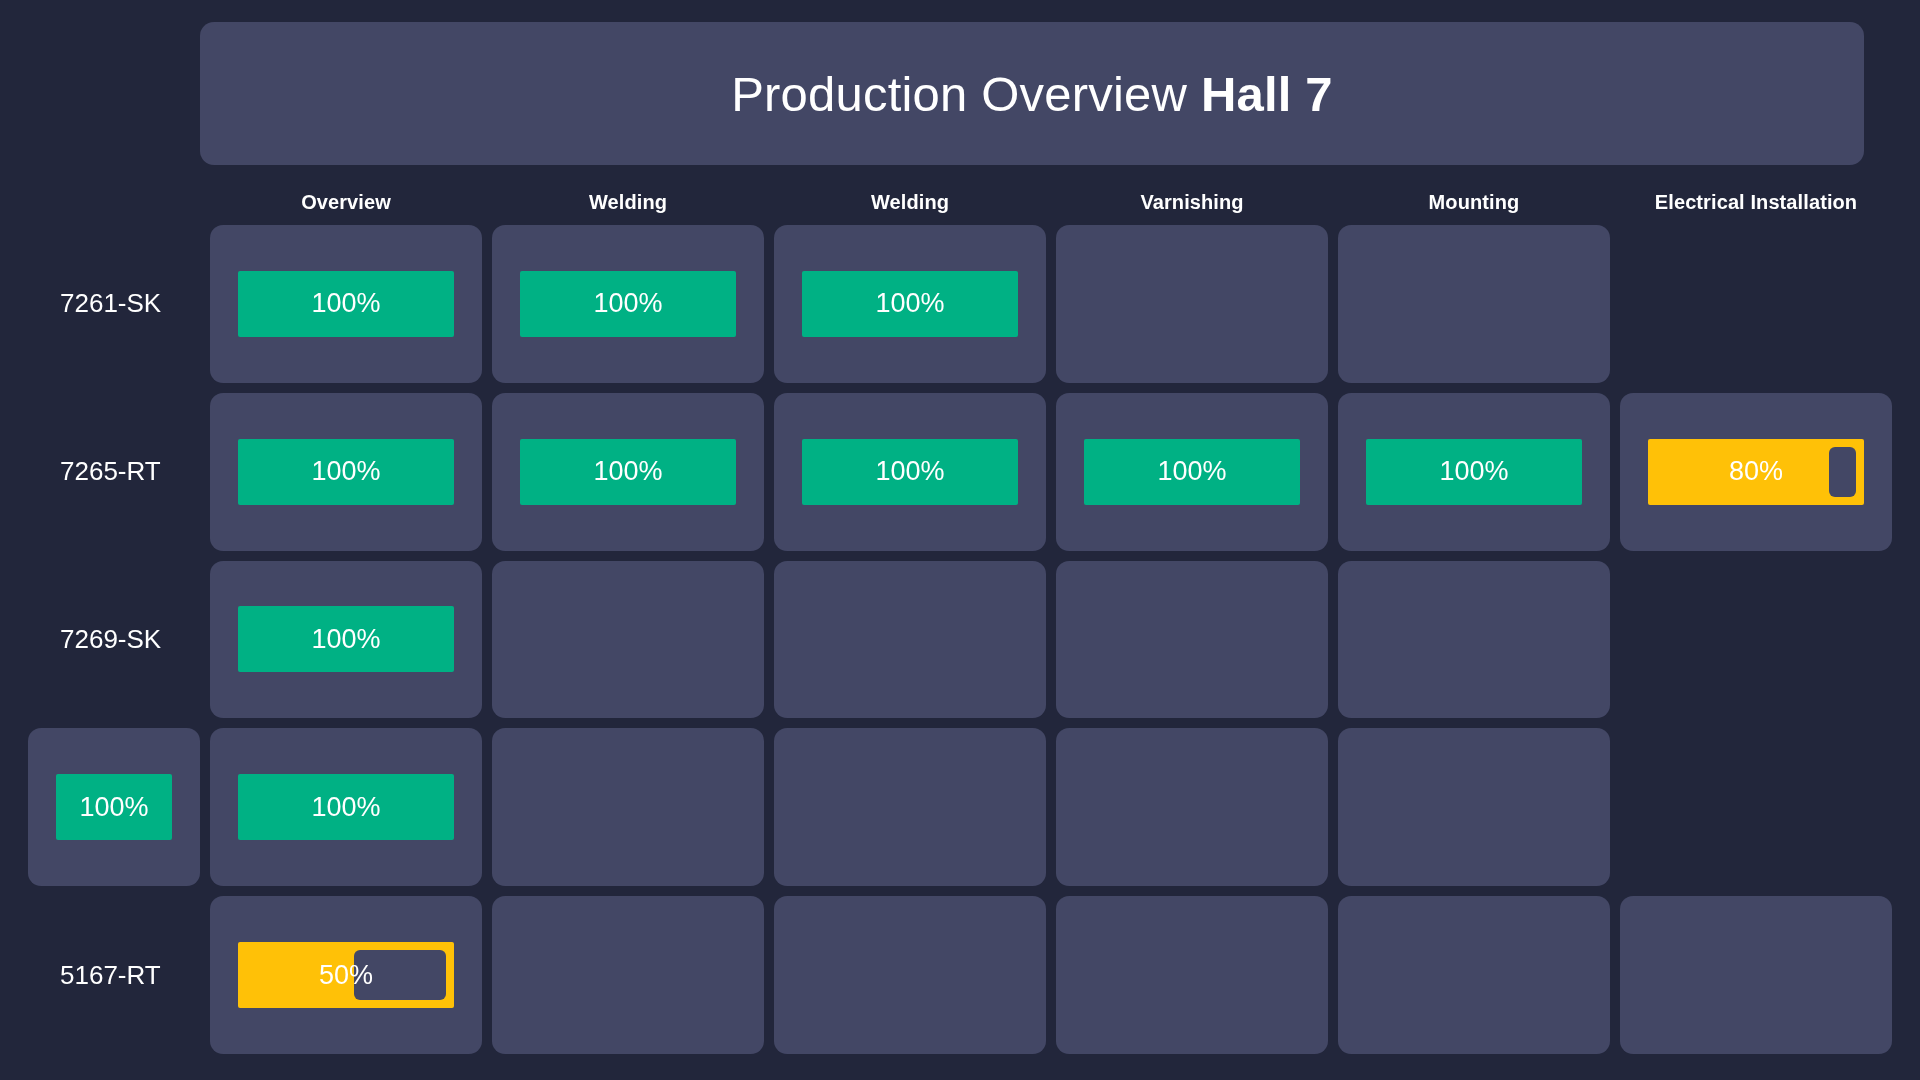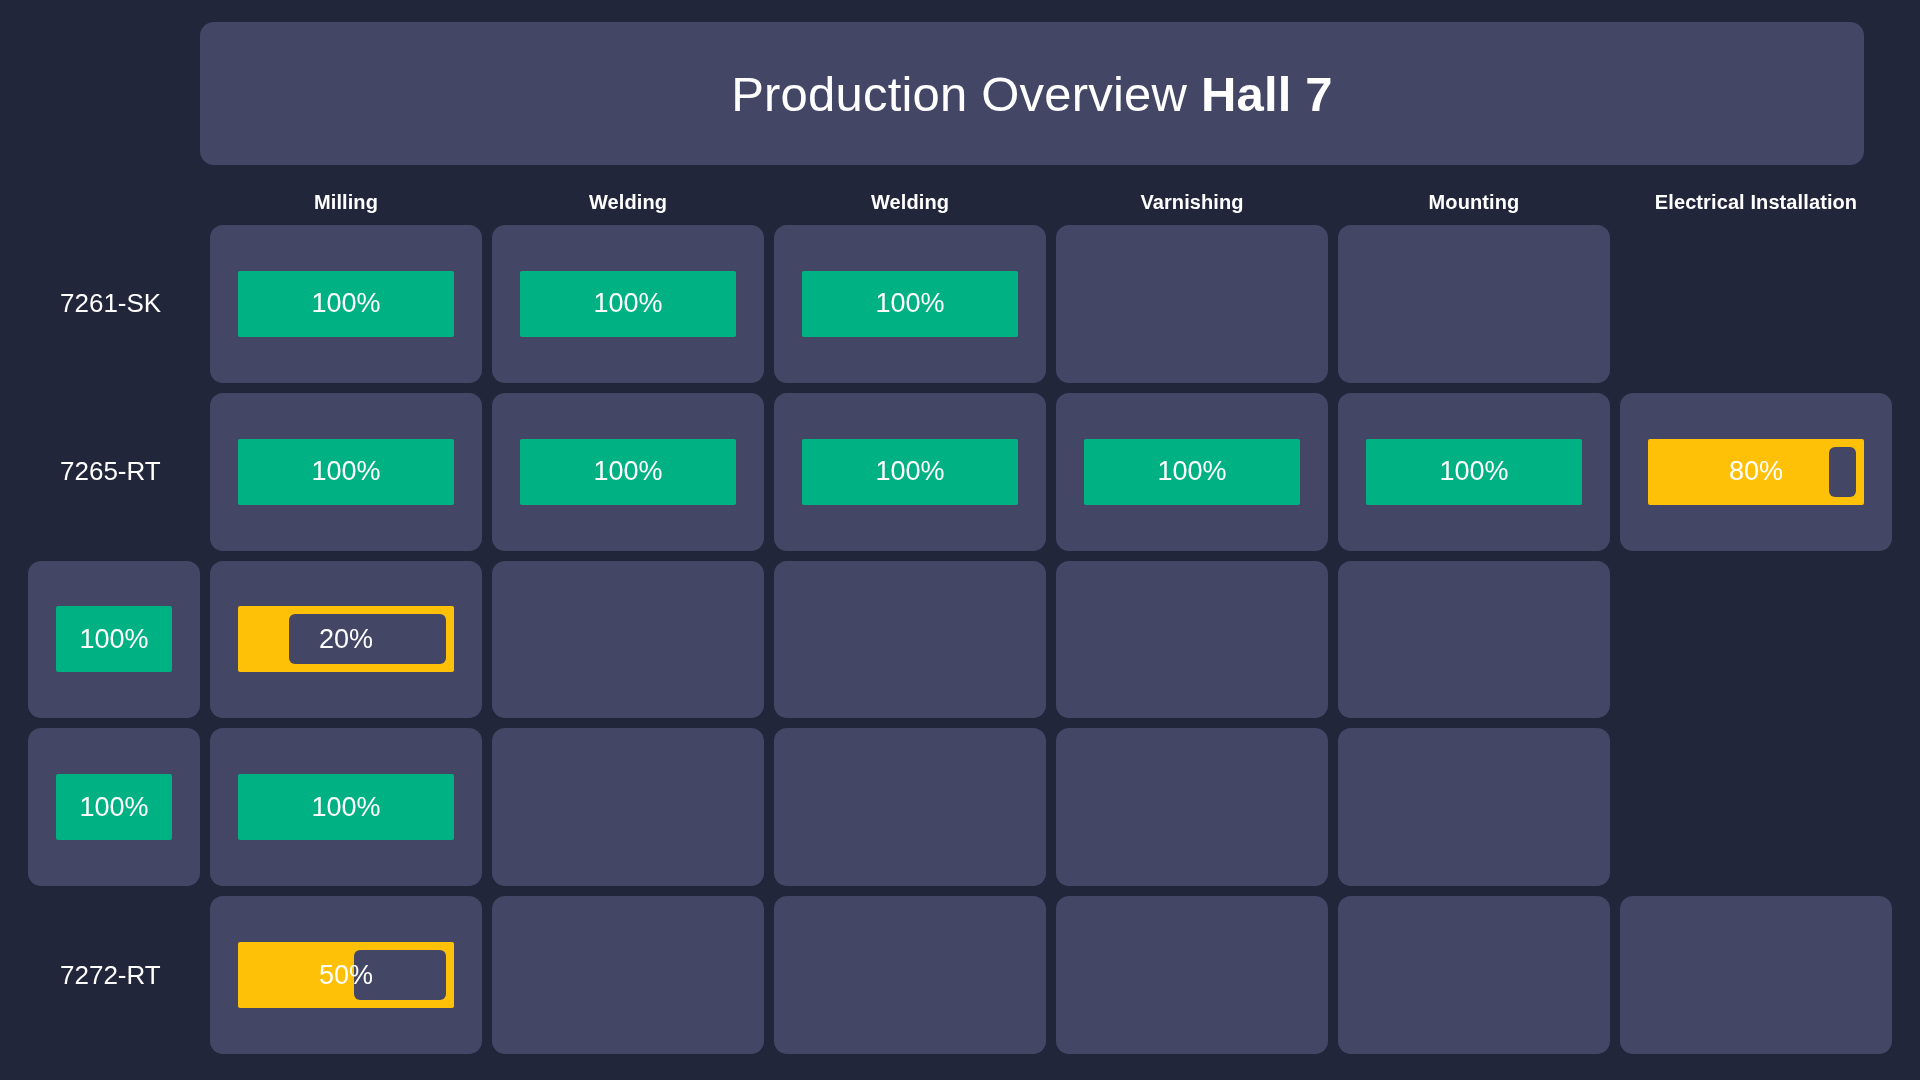--- a/index.html
+++ b/index.html
@@ -162,21 +162,21 @@
 <div class="board">
 
   <div class="title-bar">
     <div class="title-text"><span>Production Overview </span><span class="title-strong">Hall 7</span></div>
   </div>
 
   <div class="grid-area">
 
     <div class="header-row">
       <div class="corner-spacer"></div>
-      <div class="col-header">Milling</div>
+      <div class="col-header">Overview</div>
       <div class="col-header">Welding</div>
       <div class="col-header">Welding</div>
       <div class="col-header">Varnishing</div>
       <div class="col-header">Mounting</div>
       <div class="col-header">Electrical Installation</div>
     </div>
 
     <div class="body-rows" id="order-rows">
         <div class="data-row">
           <div class="row-label">7261-SK</div>
@@ -226,54 +226,49 @@
             </div>
           </div>
           <div class="cell">
             <div class="bar partial">
               <div class="bar-remainder" style="width: calc(20% - 16px);"></div>
               <span class="bar-value">80%</span>
             </div>
           </div>
         </div>
         <div class="data-row">
-          <div class="cell">
-            <div class="bar complete">
-              <span class="bar-value">100%</span>
-            </div>
-          </div>
-          <div class="cell">
-            <div class="bar partial">
-              <div class="bar-remainder" style="width: calc(80% - 16px);"></div>
-              <span class="bar-value">20%</span>
-            </div>
-          </div>
-          <div class="cell empty"></div>
-          <div class="cell empty"></div>
-          <div class="cell empty"></div>
-          <div class="cell empty"></div>
-        </div>
-        <div class="data-row">
-          <div class="cell">
-            <div class="bar complete">
-              <span class="bar-value">100%</span>
-            </div>
-          </div>
-          <div class="cell">
-            <div class="bar complete">
-              <span class="bar-value">100%</span>
-            </div>
-          </div>
-          <div class="cell empty"></div>
-          <div class="cell empty"></div>
-          <div class="cell empty"></div>
-          <div class="cell empty"></div>
-        </div>
-        <div class="data-row">
-          <div class="row-label">7272-RT</div>
+          <div class="row-label">7269-SK</div>
+          <div class="cell">
+            <div class="bar complete">
+              <span class="bar-value">100%</span>
+            </div>
+          </div>
+          <div class="cell empty"></div>
+          <div class="cell empty"></div>
+          <div class="cell empty"></div>
+          <div class="cell empty"></div>
+        </div>
+        <div class="data-row">
+          <div class="cell">
+            <div class="bar complete">
+              <span class="bar-value">100%</span>
+            </div>
+          </div>
+          <div class="cell">
+            <div class="bar complete">
+              <span class="bar-value">100%</span>
+            </div>
+          </div>
+          <div class="cell empty"></div>
+          <div class="cell empty"></div>
+          <div class="cell empty"></div>
+          <div class="cell empty"></div>
+        </div>
+        <div class="data-row">
+          <div class="row-label">5167-RT</div>
           <div class="cell">
             <div class="bar partial">
               <div class="bar-remainder" style="width: calc(50% - 16px);"></div>
               <span class="bar-value">50%</span>
             </div>
           </div>
           <div class="cell empty"></div>
           <div class="cell empty"></div>
           <div class="cell empty"></div>
           <div class="cell empty"></div>

